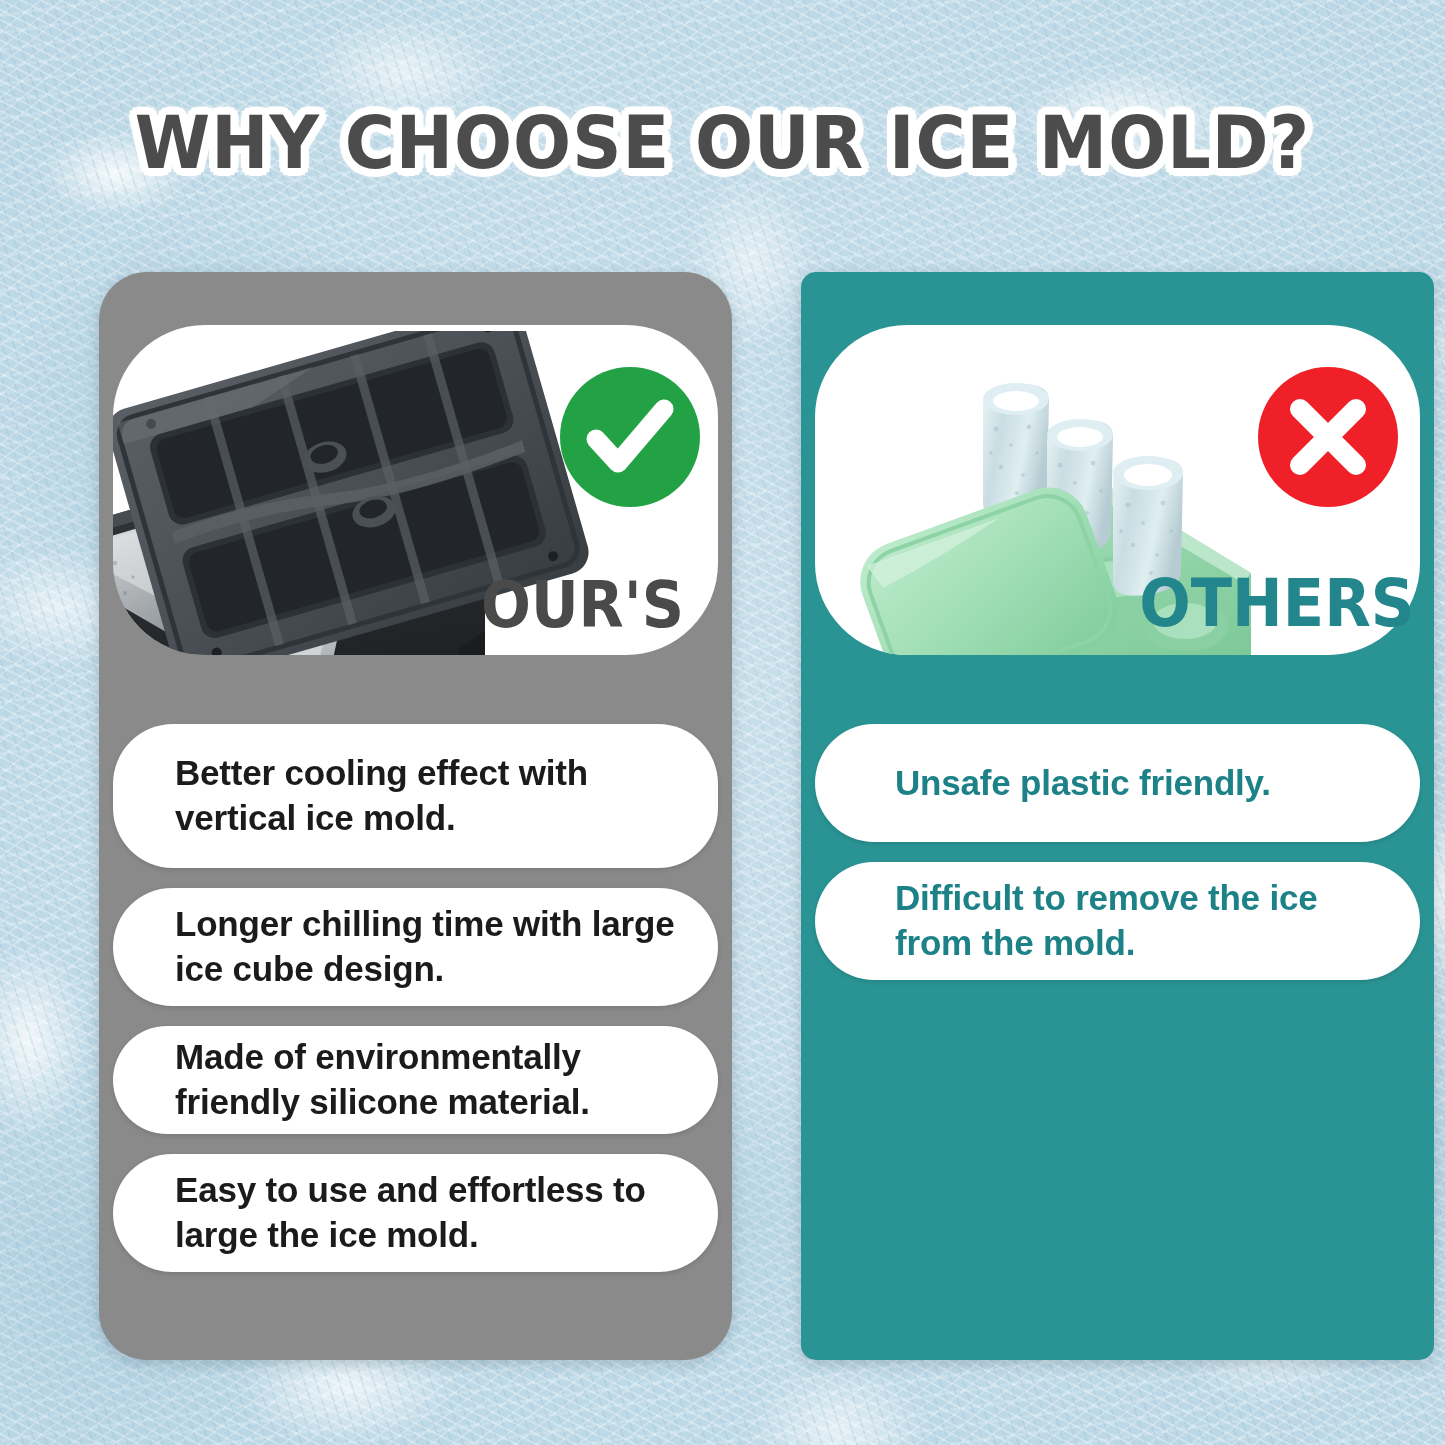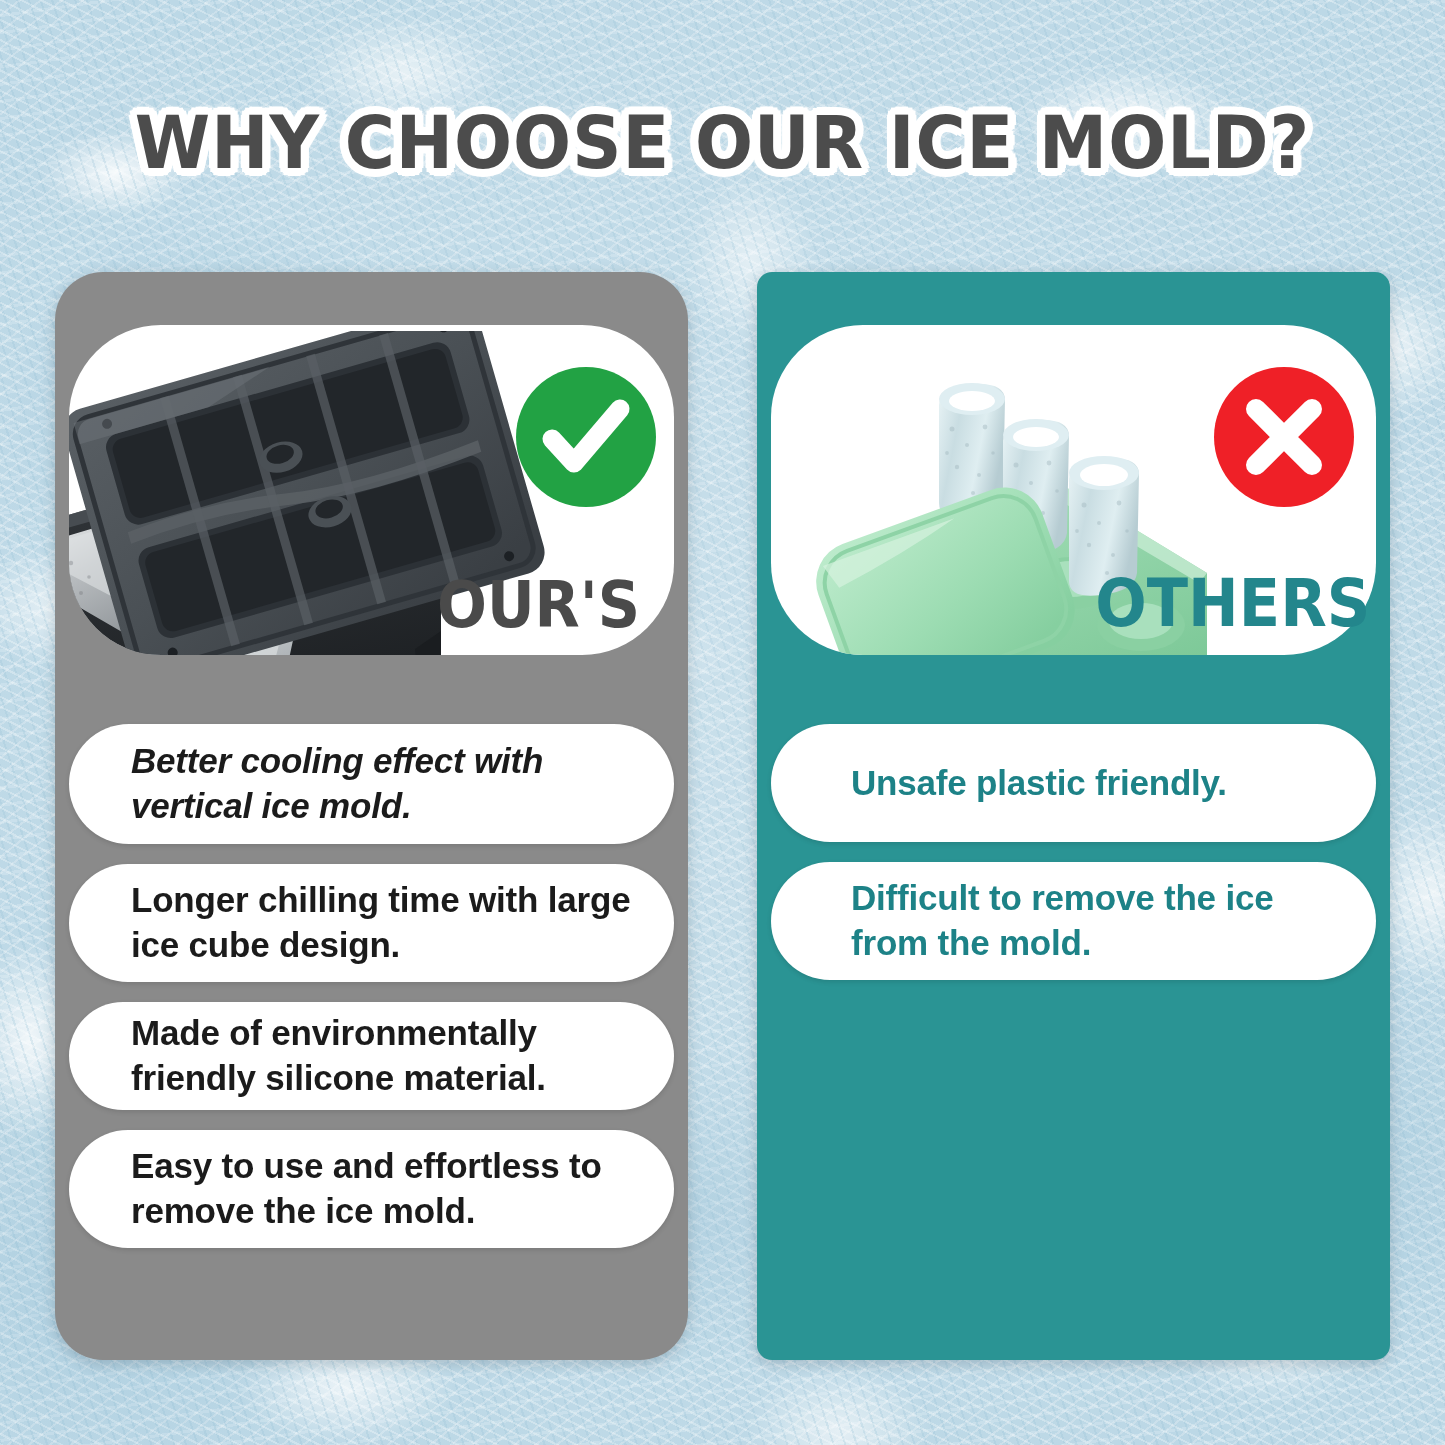--- a/index.html
+++ b/index.html
@@ -89,20 +89,21 @@
   }
 
   
   .card {
     position: absolute;
     top: 272px;
     width: 633px;
     height: 1088px;
     border-radius: 48px;
     box-shadow: 0 4px 14px rgba(40,60,75,.22);
+    margin-left: 44px;
   }
   .card.ours   { left: 55px;  background: #8a8a8a; }
   .card.others { left: 757px; background: #2a9494; border-radius: 15px; }
 
   
   .hero {
     position: absolute;
     left: 14px;
     top: 53px;
     width: 605px;
@@ -165,21 +166,21 @@
   }
   .pill-text {
     font-size: 35px;
     line-height: 1.28;
     font-weight: bold;
     letter-spacing: -0.2px;
   }
   
   .ours .pill { min-height: 108px; padding: 14px 26px 14px 62px; }
   .ours .pill-text { color: #1b1b1b; }
-  .ours .pill.p1 { height: 120px; font-style: italic; }
+  .ours .pill.p1 { height: 144px; }
   .ours .pill.p2 { height: 118px; }
   .ours .pill.p3 { height: 108px; }
   .ours .pill.p4 { height: 118px; }
   
   .others .pill { min-height: 108px; padding: 14px 26px 14px 80px; }
   .others .pill-text { color: #1d8287; }
   .others .pill.p1 { height: 118px; }
   .others .pill.p2 { height: 118px; }
   .others .pill.p3 { height: 118px; }
   .others .pill.p4 { height: 118px; }
@@ -303,21 +304,21 @@
       <div class="pill p1">
         <span class="pill-text">Better cooling effect with vertical ice mold.</span>
       </div>
       <div class="pill p2">
         <span class="pill-text">Longer chilling time with large ice cube design.</span>
       </div>
       <div class="pill p3">
         <span class="pill-text">Made of environmentally friendly silicone material.</span>
       </div>
       <div class="pill p4">
-        <span class="pill-text">Easy to use and effortless to remove the ice mold.</span>
+        <span class="pill-text">Easy to use and effortless to large the ice mold.</span>
       </div>
     </div>
   </div>
 
   <div class="card others">
 
     <div class="hero">
       <div class="hero-clip">
 
         <svg class="artR" viewBox="0 0 460 400" xmlns="http://www.w3.org/2000/svg">

